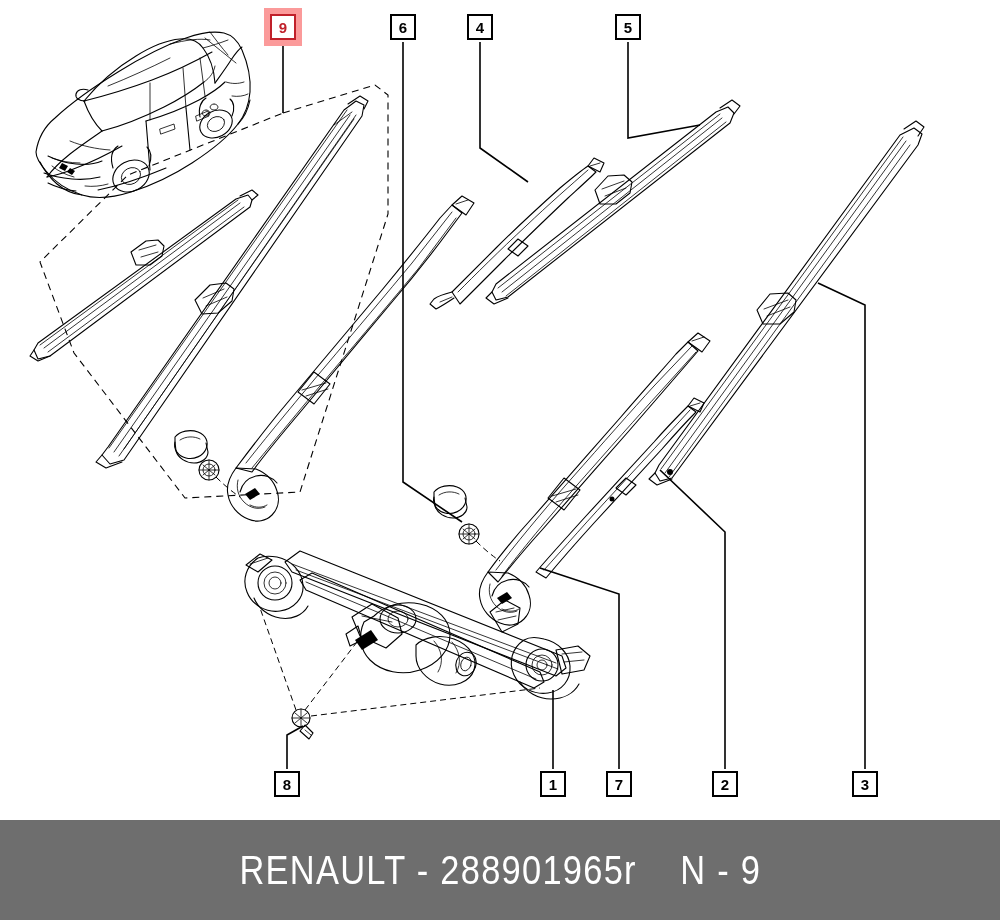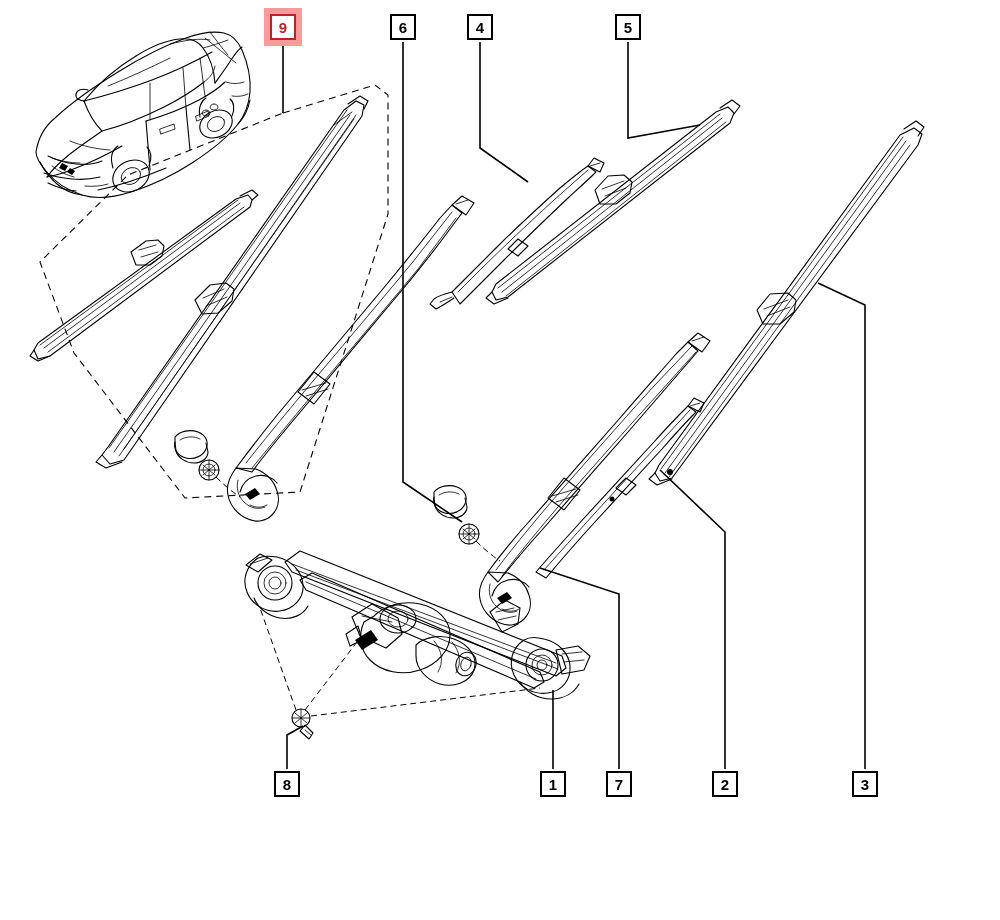--- a/index.html
+++ b/index.html
@@ -382,14 +382,17 @@
   <div class="callout" style="left:606px;top:771px;">
     <span>7</span>
   </div>
   <div class="callout" style="left:712px;top:771px;">
     <span>2</span>
   </div>
   <div class="callout" style="left:852px;top:771px;">
     <span>3</span>
   </div>
 
+  <div id="footer">
+    <div id="footer-text">RENAULT - 288901965r    N - 9</div>
+  </div>
 
 </div>
 
 </body></html>

